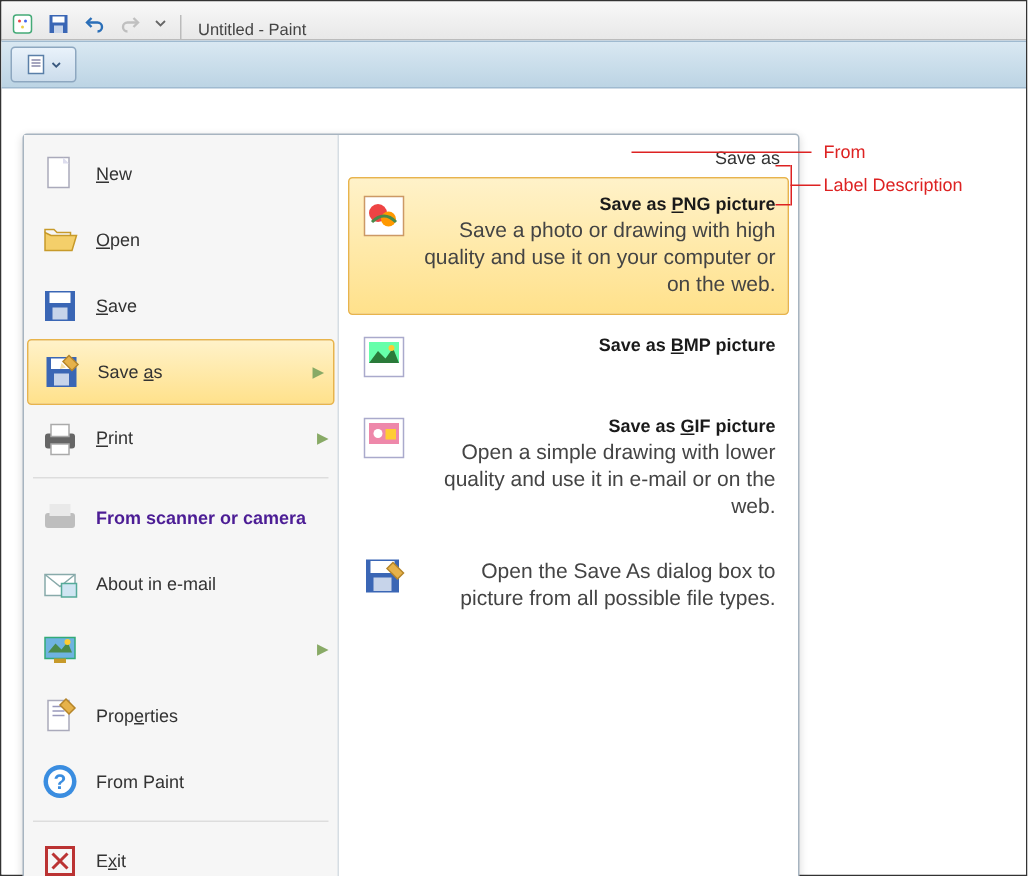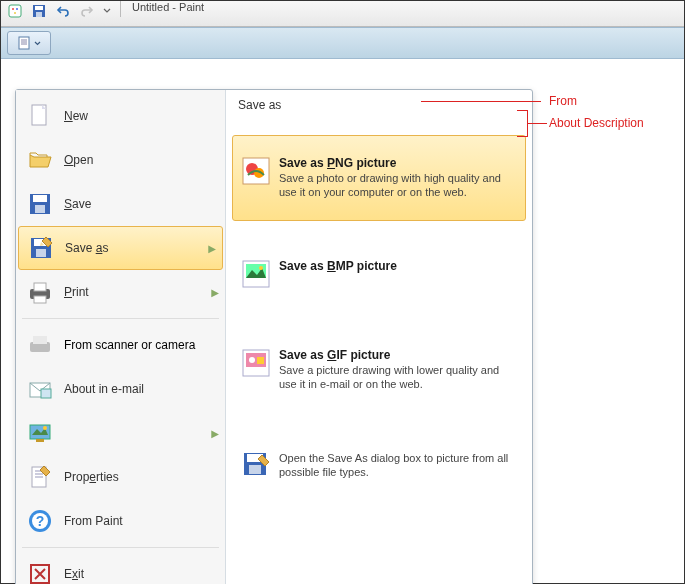--- a/index.html
+++ b/index.html
@@ -1,49 +1,49 @@
 <!DOCTYPE html>
 <html><head>
 <meta charset="utf-8">
 <style>
   * { box-sizing: border-box; margin: 0; padding: 0; font-family: "Segoe UI", Tahoma, sans-serif; }
   body { background: #fff; width: 685px; height: 584px; position: relative; }
   .outer { border: 1px solid #333; width: 685px; height: 584px; position: relative; background: #fff; }
 
   
-  .titlebar { height: 26px; background: linear-gradient(#f8f8f8,#e8e8e8); border-bottom: 1px solid #bbb; display: flex; align-items: flex-start; padding: 0 4px; gap: 4px; }
+  .titlebar { height: 26px; background: linear-gradient(#f8f8f8,#e8e8e8); border-bottom: 1px solid #bbb; display: flex; align-items: flex-end; padding: 0 4px; gap: 4px; }
   .tb-btn { width: 20px; height: 20px; display: flex; align-items: center; justify-content: center; }
   .tb-text { font-size: 11px; color: #444; margin-left: 4px; }
 
   
-  .app { position: absolute; top: 26px; left: 0; right: 0; bottom: 0; background: #fff; }
+  .app { position: absolute; top: 26px; left: 0; right: 0; bottom: 0; background: #fff; text-align: right; }
   .ribbon-strip { height: 32px; background: linear-gradient(#d9e8f2,#bcd4e4); border-top: 1px solid #9fbad0; border-bottom: 1px solid #9fbad0; display: flex; align-items: center; padding-left: 6px; }
   .file-btn { width: 44px; height: 24px; border: 1px solid #8da7c0; border-radius: 3px; background: linear-gradient(#e9f2fb,#cbdceb); display: flex; align-items: center; justify-content: center; gap: 3px; }
 
   
   .panel { position: absolute; top: 62px; left: 14px; width: 518px; height: 502px; border: 1px solid #a7b4c0; border-radius: 3px; background: #fff; box-shadow: 0 2px 6px rgba(0,0,0,.15); display: flex; }
   .menu-col { width: 210px; background: #f6f6f6; border-right: 1px solid #d6dde3; padding: 4px 0; }
   .menu-item { height: 44px; display: flex; align-items: center; gap: 10px; padding: 0 10px; font-size: 12px; color: #333; cursor: default; position: relative; }
-  .menu-item.disabled { color: #000000; }
+  .menu-item.disabled { color: #4c1d95; font-weight: bold; }
   .menu-item.selected { background: linear-gradient(#fff2c9,#ffe18b); border: 1px solid #e8b44c; border-radius: 3px; margin: 0 2px; padding: 0 8px; }
   .menu-icon { width: 28px; height: 28px; display: flex; align-items: center; justify-content: center; flex-shrink: 0; }
   .menu-label u { text-decoration: underline; }
   .arrow { position: absolute; right: 6px; font-size: 10px; color: #8a6; }
   .sep { height: 1px; background: #ddd; margin: 4px 6px; }
 
   
   .sub { flex: 1; padding: 6px 4px; overflow: hidden; }
   .sub-title { font-size: 12px; color: #333; padding: 2px 8px 6px; }
-  .sub-item { display: flex; gap: 8px; padding: 20px 8px; border: 1px solid transparent; border-radius: 3px; margin: 17px 2px 2px; }
+  .sub-item { display: flex; gap: 8px; padding: 10px 8px; border: 1px solid transparent; border-radius: 3px; margin: 0 2px 2px; }
   .sub-item.hl { background: linear-gradient(#fff2c9,#ffe18b); border: 1px solid #e8b44c; }
   .sub-icon { width: 30px; height: 30px; flex-shrink: 0; display:flex; align-items:center; justify-content:center; }
   .sub-text { flex: 1; }
   .sub-label { font-weight: bold; font-size: 12px; color: #1a1a1a; }
   .sub-label u { text-decoration: underline; }
-  .sub-desc { font-size: 11px; color: #444; line-height: 1.3; margin-top: 1px; }
+  .sub-desc { font-size: 14px; color: #444; line-height: 1.3; margin-top: 1px; }
 
   
   .callout { position: absolute; font-size: 12px; color: #d22; }
   .callout .line { position: absolute; background: #d22; height: 1px; }
   .callout .bracket-top,.callout .bracket-bot,.callout .bracket-vert { position:absolute; background:#d22; }
 </style>
 </head>
 <body>
 
 <div class="outer">
@@ -252,21 +252,21 @@
               <div class="sub-icon">
                 <svg width="28" height="28">
                   <rect x="1" y="1" width="26" height="26" fill="#fff" stroke="#aac"></rect>
                   <rect x="4" y="4" width="20" height="14" fill="#e8a"></rect>
                   <circle cx="10" cy="11" r="3" fill="#fff"></circle>
                   <rect x="15" y="8" width="7" height="7" fill="#fc3"></rect>
                 </svg>
               </div>
               <div class="sub-text">
                 <div class="sub-label">Save as <u>G</u>IF picture</div>
-                <div class="sub-desc">Save a picture drawing with lower quality and use it in e-mail or on the web.</div>
+                <div class="sub-desc">Open a simple drawing with lower quality and use it in e-mail or on the web.</div>
               </div>
             </div>
             <div class="sub-item">
               <div class="sub-icon">
                 <svg width="28" height="28">
                   <rect x="2" y="2" width="22" height="22" fill="#3a66b5"></rect>
                   <rect x="5" y="3" width="16" height="8" fill="#fff"></rect>
                   <rect x="7" y="14" width="12" height="9" fill="#c7d4ea"></rect>
                   <path d="M20 4 L27 11 L23 15 L16 8 Z" fill="#e6b24a" stroke="#b5852a"></path>
                 </svg>
@@ -282,15 +282,15 @@
 
   <div class="callout" style="top:94px; left:540px">
     <div class="line" style="left:-120px; top:6px; width:120px"></div>
     <span style="position:absolute; left:8px; top:-1px; white-space:nowrap">From</span>
   </div>
   <div class="callout" style="top:109px; left:540px">
     <div class="bracket-top" style="left:-24px; top:0; width:10px; height:1px"></div>
     <div class="bracket-bot" style="left:-24px; top:26px; width:10px; height:1px"></div>
     <div class="bracket-vert" style="left:-14px; top:0; width:1px; height:27px"></div>
     <div class="line" style="left:-14px; top:13px; width:20px"></div>
-    <span style="position:absolute; left:8px; top:6px; white-space:nowrap">About Description</span>
+    <span style="position:absolute; left:8px; top:6px; white-space:nowrap">Label Description</span>
   </div>
 </div>
 
 </body></html>

